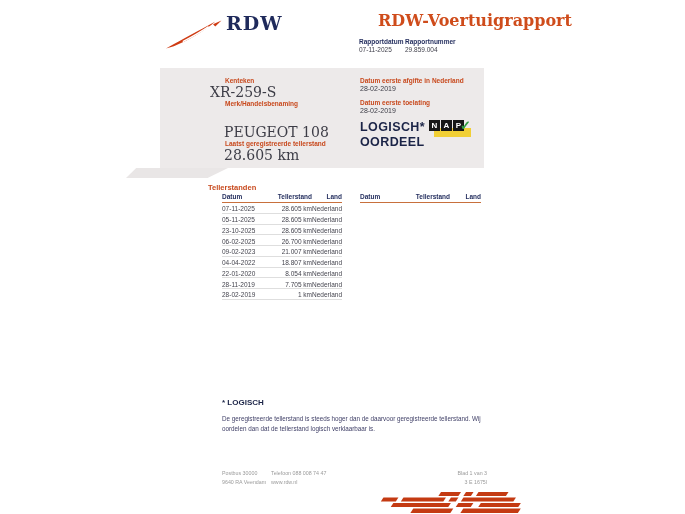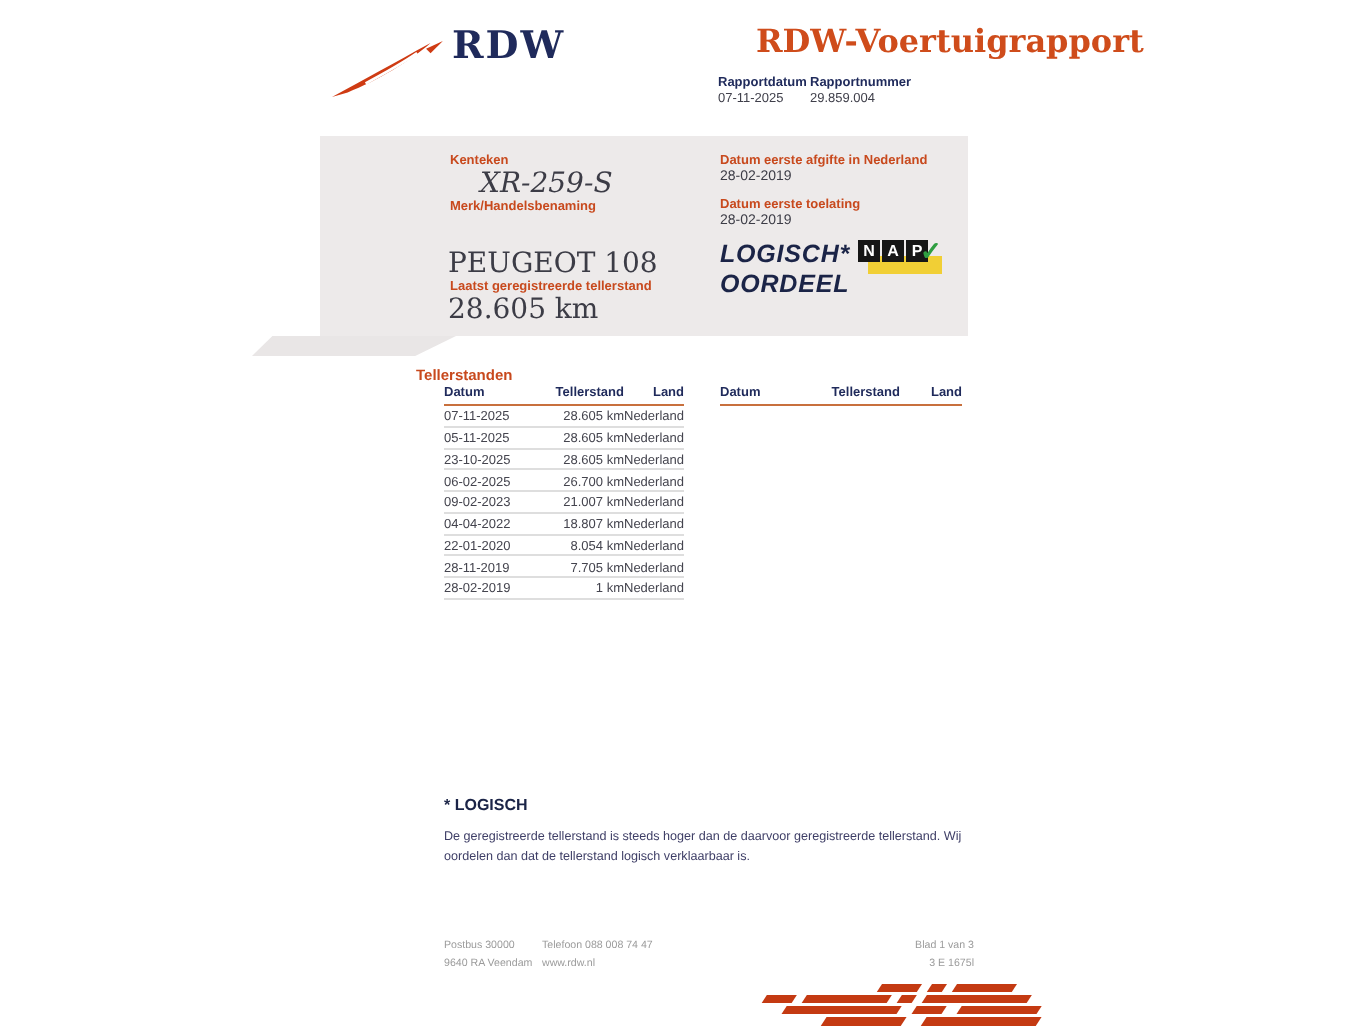--- a/index.html
+++ b/index.html
@@ -70,35 +70,35 @@
 <div class="abs doc-title">RDW-Voertuigrapport</div>
 <div class="abs hdr-label" style="left:359px;">Rapportdatum</div>
 <div class="abs hdr-label" style="left:405px;">Rapportnummer</div>
 <div class="abs hdr-value" style="left:359px;">07-11-2025</div>
 <div class="abs hdr-value" style="left:405px;">29.859.004</div>
 
 <div class="abs graybox"></div>
 <div class="abs graytail"></div>
 
 <div class="abs box-label" style="left:225px;top:77px;">Kenteken</div>
-<div class="abs box-value" style="left:240px;top:84px;font-style:italic;">XR-259-S</div>
+<div class="abs box-value" style="left:210px;top:84px;">XR-259-S</div>
 
 <div class="abs box-label" style="left:225px;top:100px;">Merk/Handelsbenaming</div>
 <div class="abs box-value" style="left:224px;top:124px;">PEUGEOT 108</div>
 
 <div class="abs box-label" style="left:225px;top:140px;">Laatst geregistreerde tellerstand</div>
 <div class="abs box-value" style="left:224px;top:147px;">28.605 km</div>
 
 <div class="abs box-label" style="left:360px;top:77px;">Datum eerste afgifte in Nederland</div>
 <div class="abs box-value-sm" style="left:360px;top:85px;">28-02-2019</div>
 
 <div class="abs box-label" style="left:360px;top:99px;">Datum eerste toelating</div>
 <div class="abs box-value-sm" style="left:360px;top:107px;">28-02-2019</div>
 
-<div class="abs oordeel" style="left:360px;top:120px;font-style:italic;">
+<div class="abs oordeel" style="left:360px;top:120px;">
   <div>LOGISCH*</div>
   <div>OORDEEL</div>
 </div>
 
 <div class="abs nap">
   <div class="nap-yellow"></div>
   <div class="nap-sq" style="left:0;">N</div>
   <div class="nap-sq" style="left:12px;">A</div>
   <div class="nap-sq" style="left:24px;">P</div>
   <div class="nap-check">✓</div>

